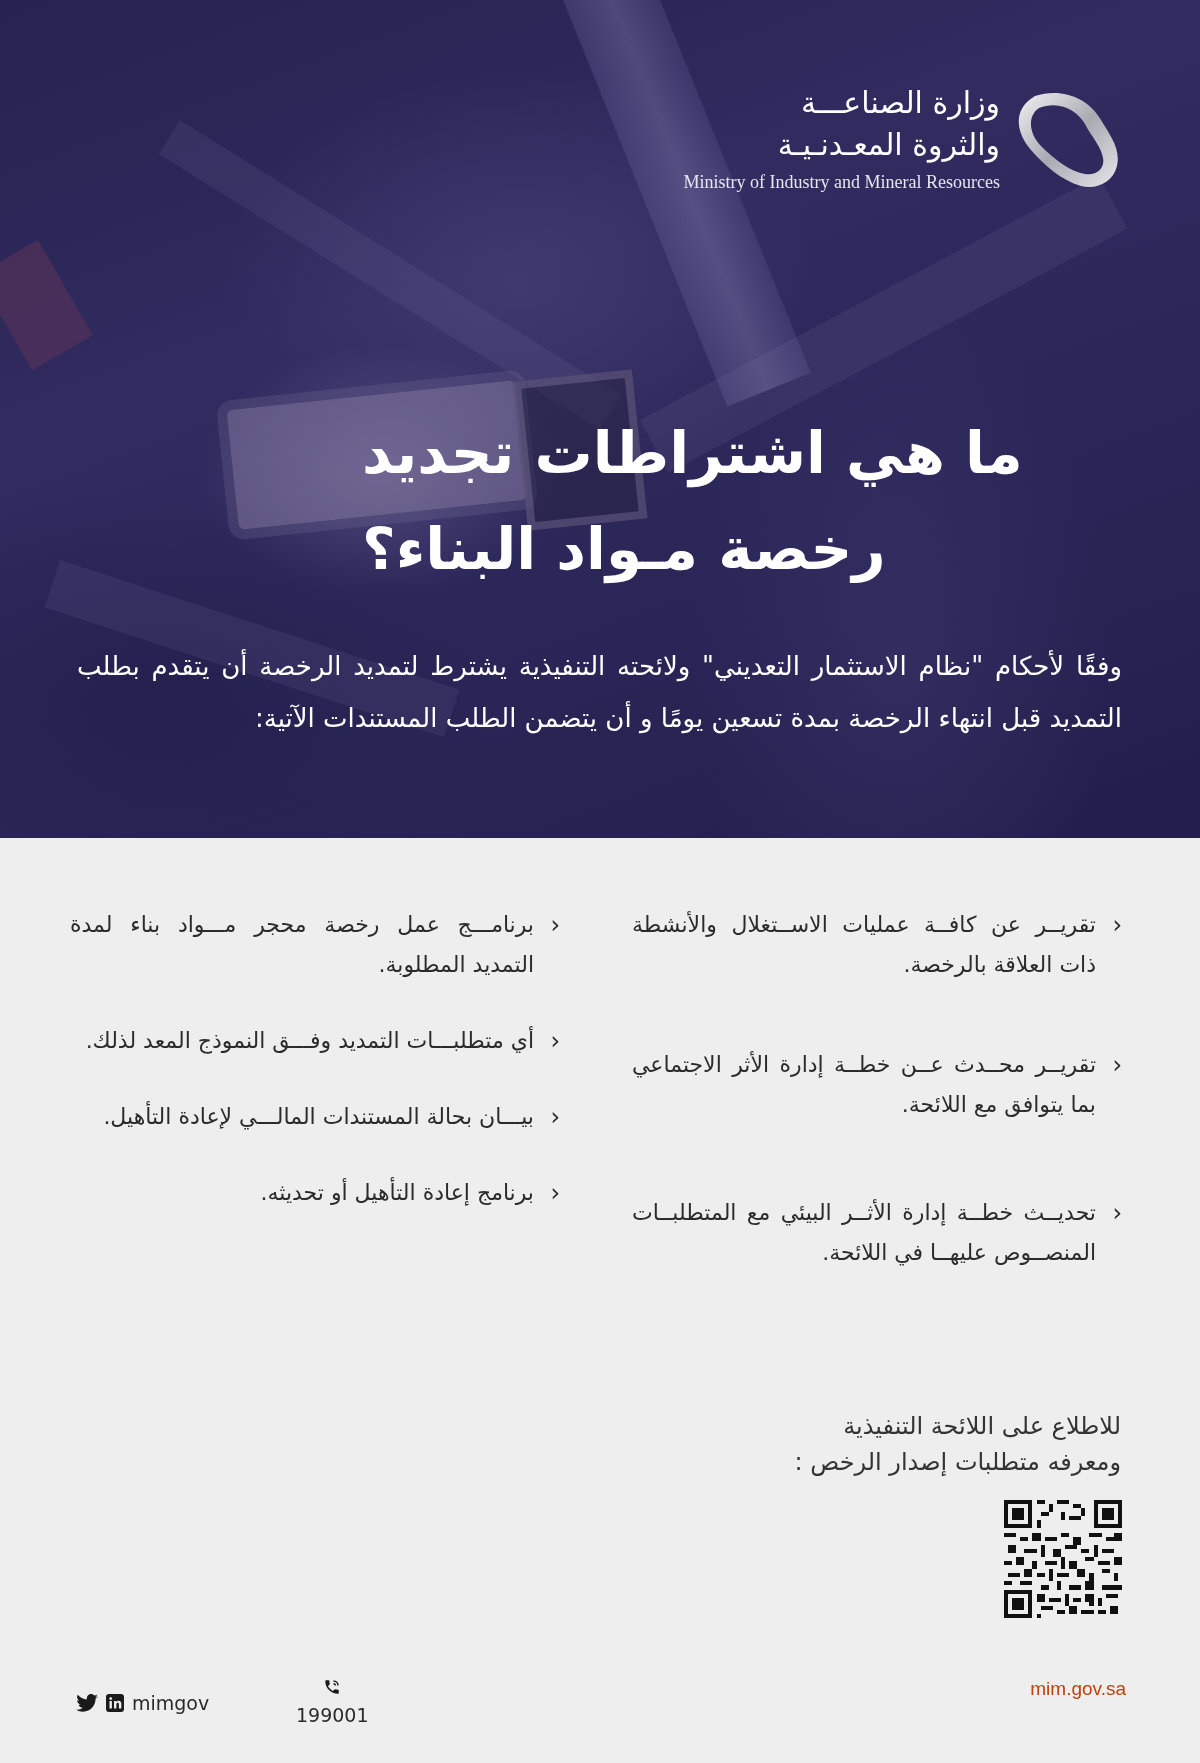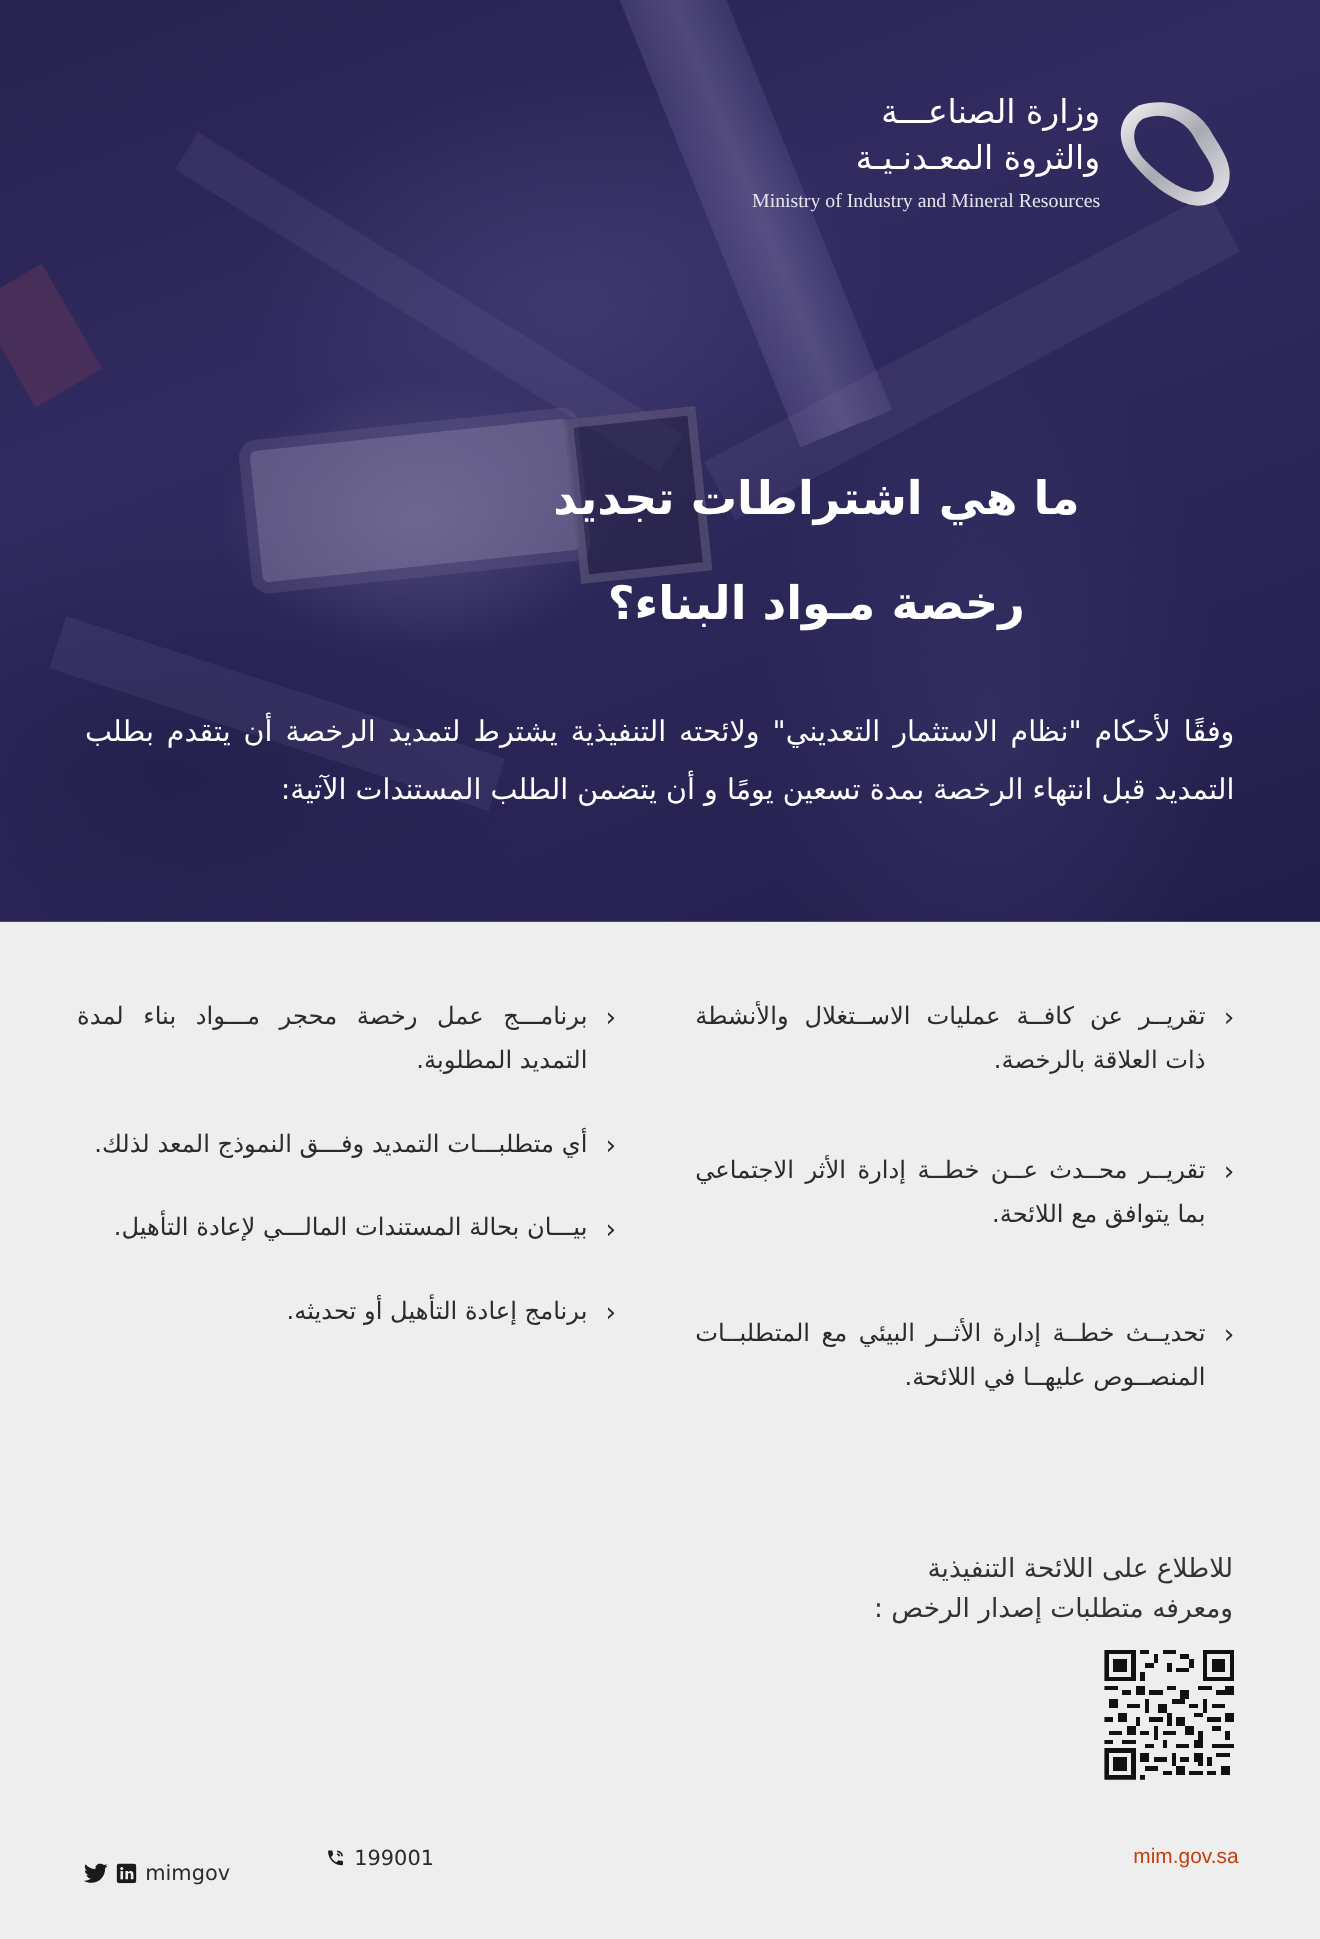--- a/index.html
+++ b/index.html
@@ -52,22 +52,22 @@
     }
     .logo .en {
       font-family: "Liberation Serif", serif; font-size: 18px; margin-top: 6px; direction: ltr; text-align: right;
       color: #e6e6ee;
     }
     .logo-mark {
       position: absolute; top: 82px; right: 75px; width: 120px; height: 120px;
     }
 
     .hero-title {
-      position: absolute; top: 405px; right: 78px; width: 760px; text-align: center;
-      color: #ffffff; font-weight: bold; font-size: 42px; line-height: 96px;
+      position: absolute; top: 405px; right: 78px; width: 760px; text-align: left;
+      color: #ffffff; font-weight: bold; font-size: 58px; line-height: 96px;
       font-family: "DejaVu Sans", sans-serif;
     }
     .hero-intro {
       position: absolute; top: 640px; right: 78px; width: 1045px; text-align: justify;
       text-align-last: right;
       color: #ffffff; font-size: 26px; line-height: 52px;
       font-family: "DejaVu Sans", sans-serif;
     }
 
     
@@ -93,21 +93,21 @@
       color: #333333; font-size: 24px; line-height: 36px;
     }
     .qr {
       position: absolute; top: 1500px; right: 78px; width: 118px; height: 118px;
     }
 
     
     .footer { position: absolute; top: 1678px; left: 0; width: 1200px; height: 40px; direction: ltr; }
     .social { position: absolute; left: 76px; top: 0; display: flex; align-items: center; gap: 8px; margin-top: 14px; }
     .social .name { font-family: "DejaVu Sans", sans-serif; font-size: 19px; color: #2a2a2a; }
-    .phone { position: absolute; left: 296px; top: 0; display: flex; align-items: center; gap: 8px; }
+    .phone { position: absolute; left: 296px; top: 0; display: flex; align-items: center; gap: 8px; flex-direction: column; }
     .phone .num { font-family: "DejaVu Sans", sans-serif; font-size: 19px; color: #2a2a2a; }
     .website { position: absolute; right: 74px; top: 0; font-family: Liberation Sans, sans-serif; font-size: 19px; color: #c2410c; }
     .icon-box { display: inline-flex; align-items: center; justify-content: center; }
   </style>
 </head>
 <body>
 
 <div class="hero">
   <div class="conveyor"></div>
   <div class="streak" style="left:180px;top:120px;width:520px;height:40px;transform:rotate(32deg);"></div>

